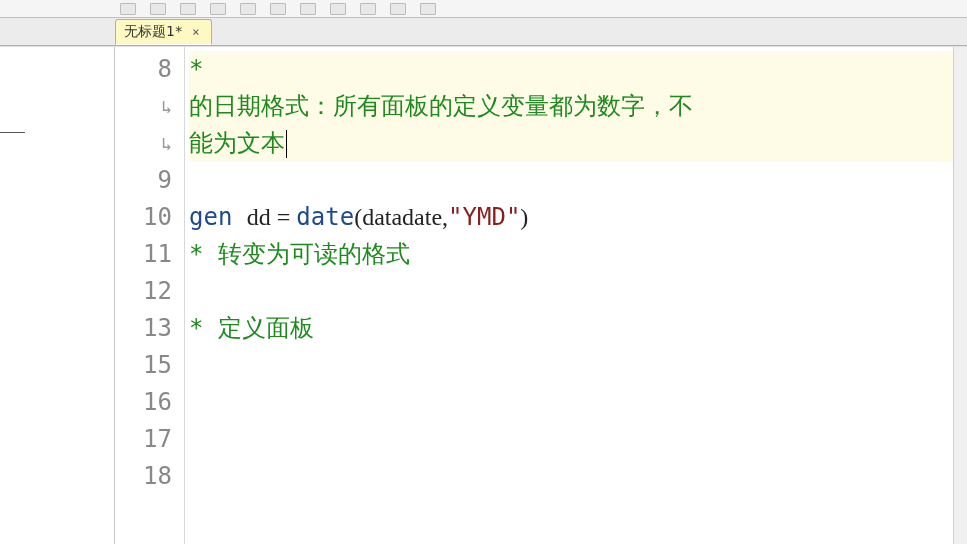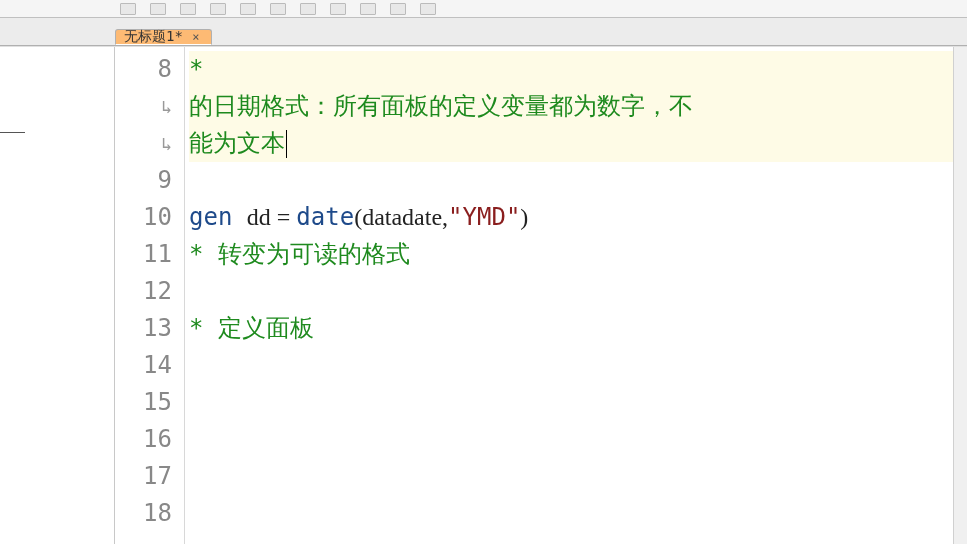--- a/index.html
+++ b/index.html
@@ -34,23 +34,23 @@
       height: 28px;
       background: #ececec;
       border-bottom: 1px solid #b0b0b0;
       display: flex;
       align-items: flex-end;
       padding-left: 115px;
     }
     .tab {
       display: flex;
       align-items: center;
-      height: 16px;
+      height: 26px;
       padding: 0 8px;
-      background: #fdba74;
+      background: #fef9c3;
       border: 1px solid #b0b0b0;
       border-bottom: 1px solid #ffffff;
       border-radius: 3px 3px 0 0;
       font-size: 14px;
       color: #333;
       gap: 6px;
     }
     .tab-close {
       width: 14px;
       height: 14px;
@@ -178,21 +178,20 @@
   </div>
   <div class="gutter">
     <div class="line-number">8</div>
     <div class="line-number wrap-indicator">↳</div>
     <div class="line-number wrap-indicator">↳</div>
     <div class="line-number">9</div>
     <div class="line-number">10</div>
     <div class="line-number">11</div>
     <div class="line-number">12</div>
     <div class="line-number">13</div>
-    <div class="line-number">14</div>
     <div class="line-number">15</div>
     <div class="line-number">16</div>
     <div class="line-number">17</div>
     <div class="line-number">18</div>
   </div>
   <div class="code-area">
     <div class="code-line highlight-line"><span class="comment">*</span></div>
     <div class="code-line highlight-line"><span class="comment">的日期格式：所有面板的定义变量都为数字，不</span></div>
     <div class="code-line highlight-line"><span class="comment">能为文本</span><span class="cursor"></span></div>
     <div class="code-line"></div>

